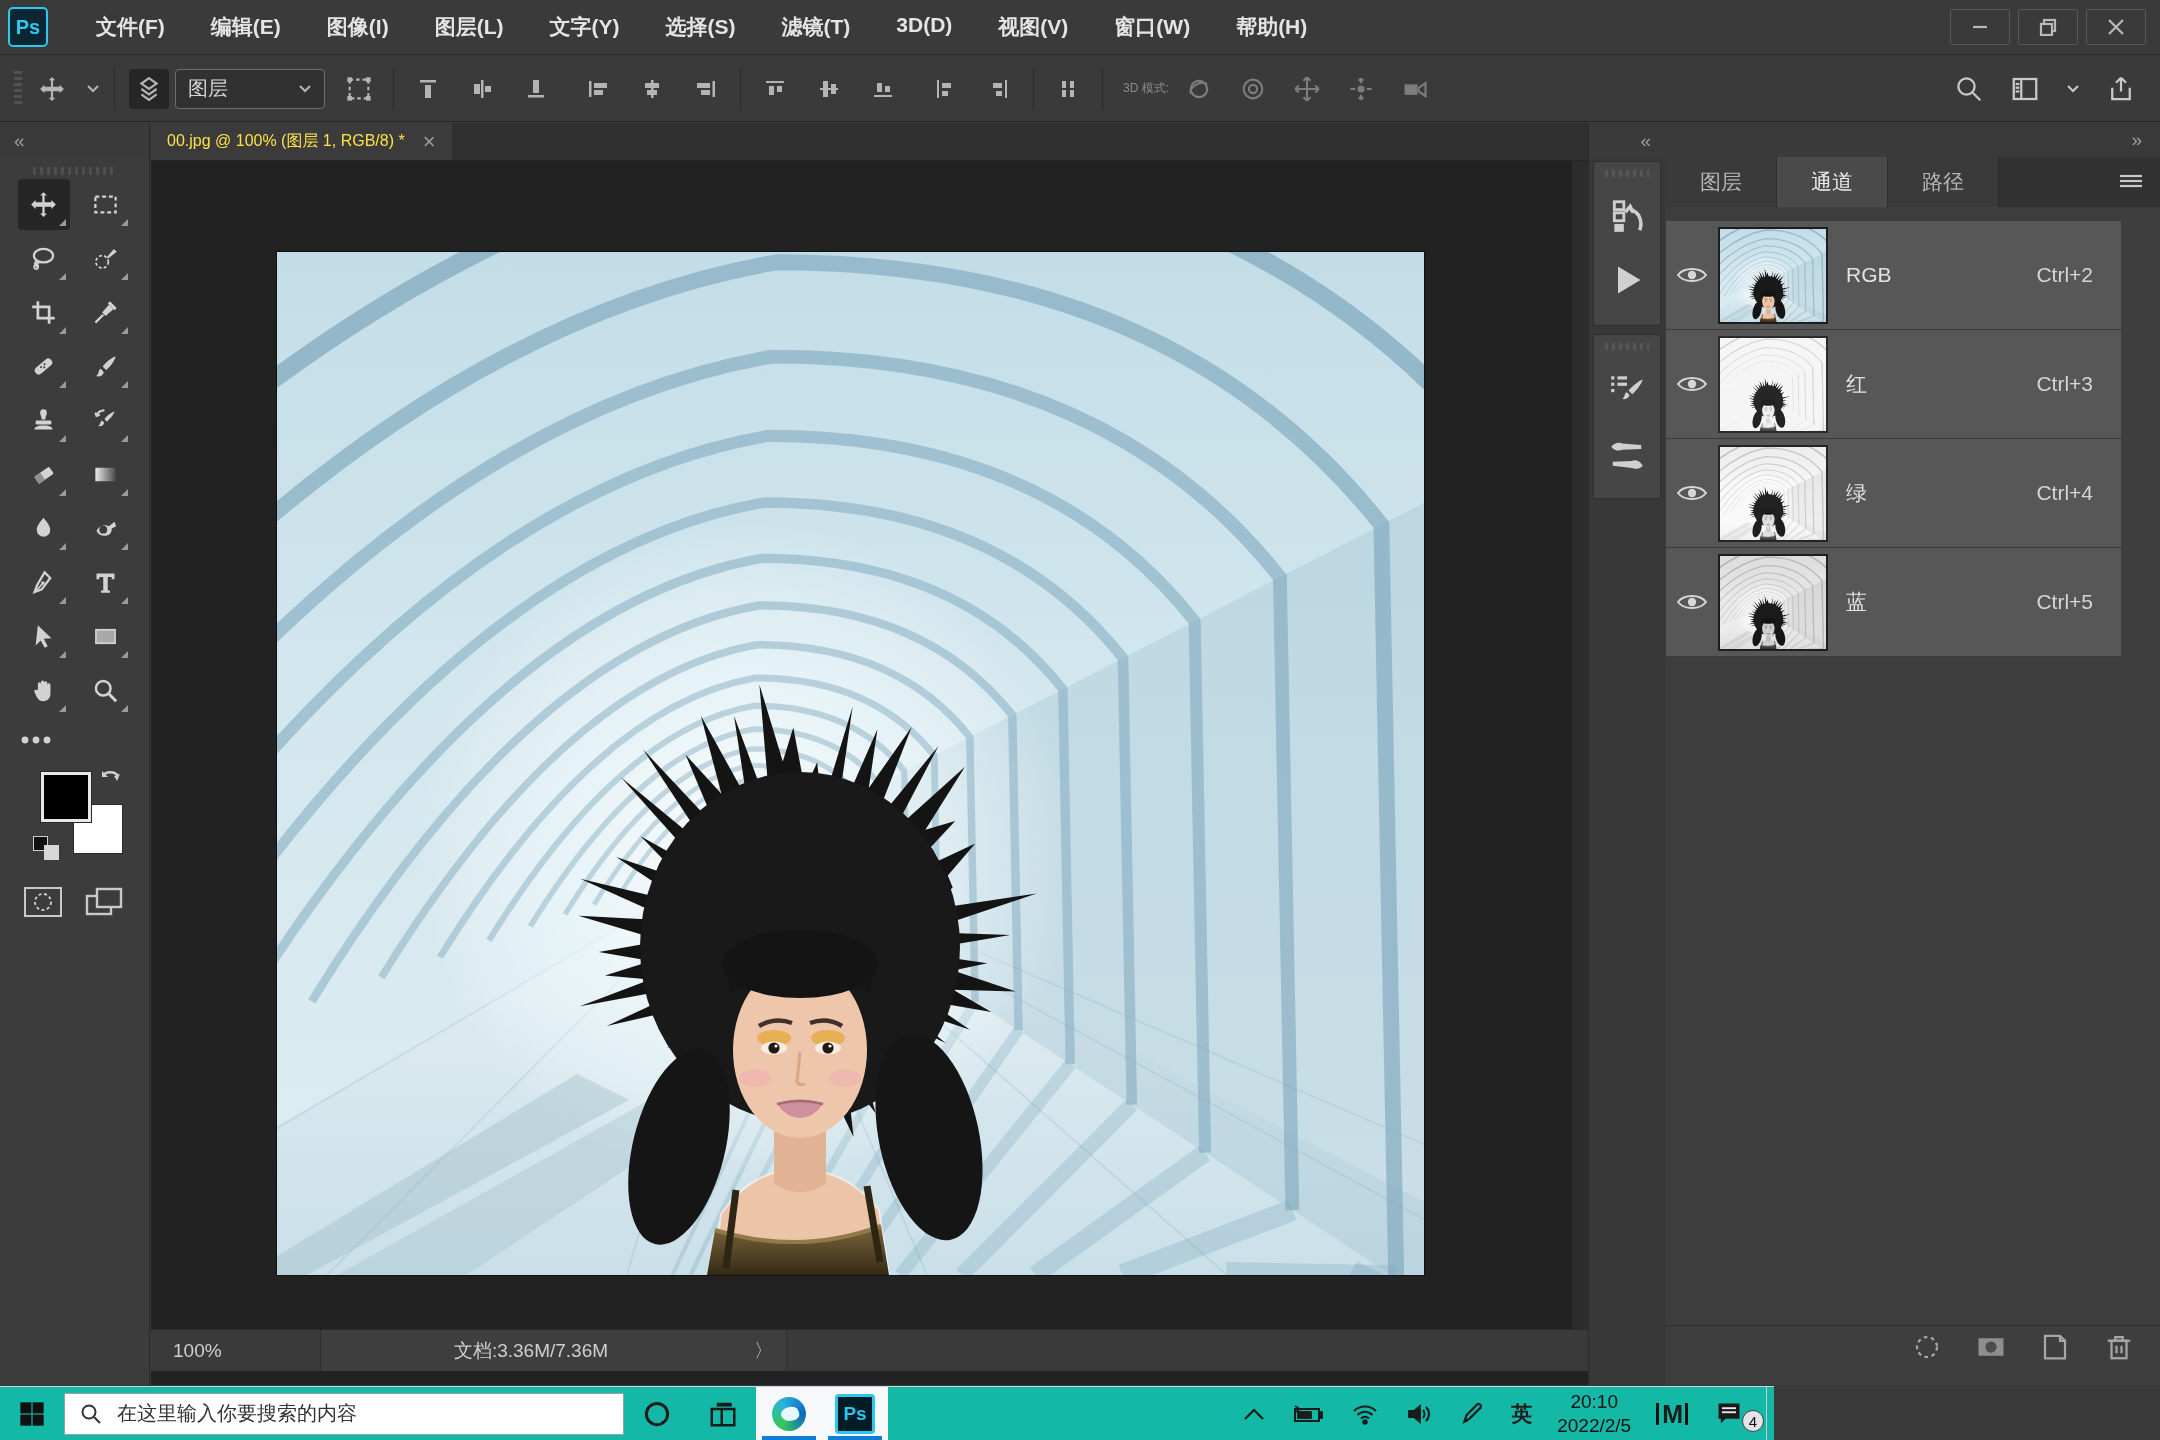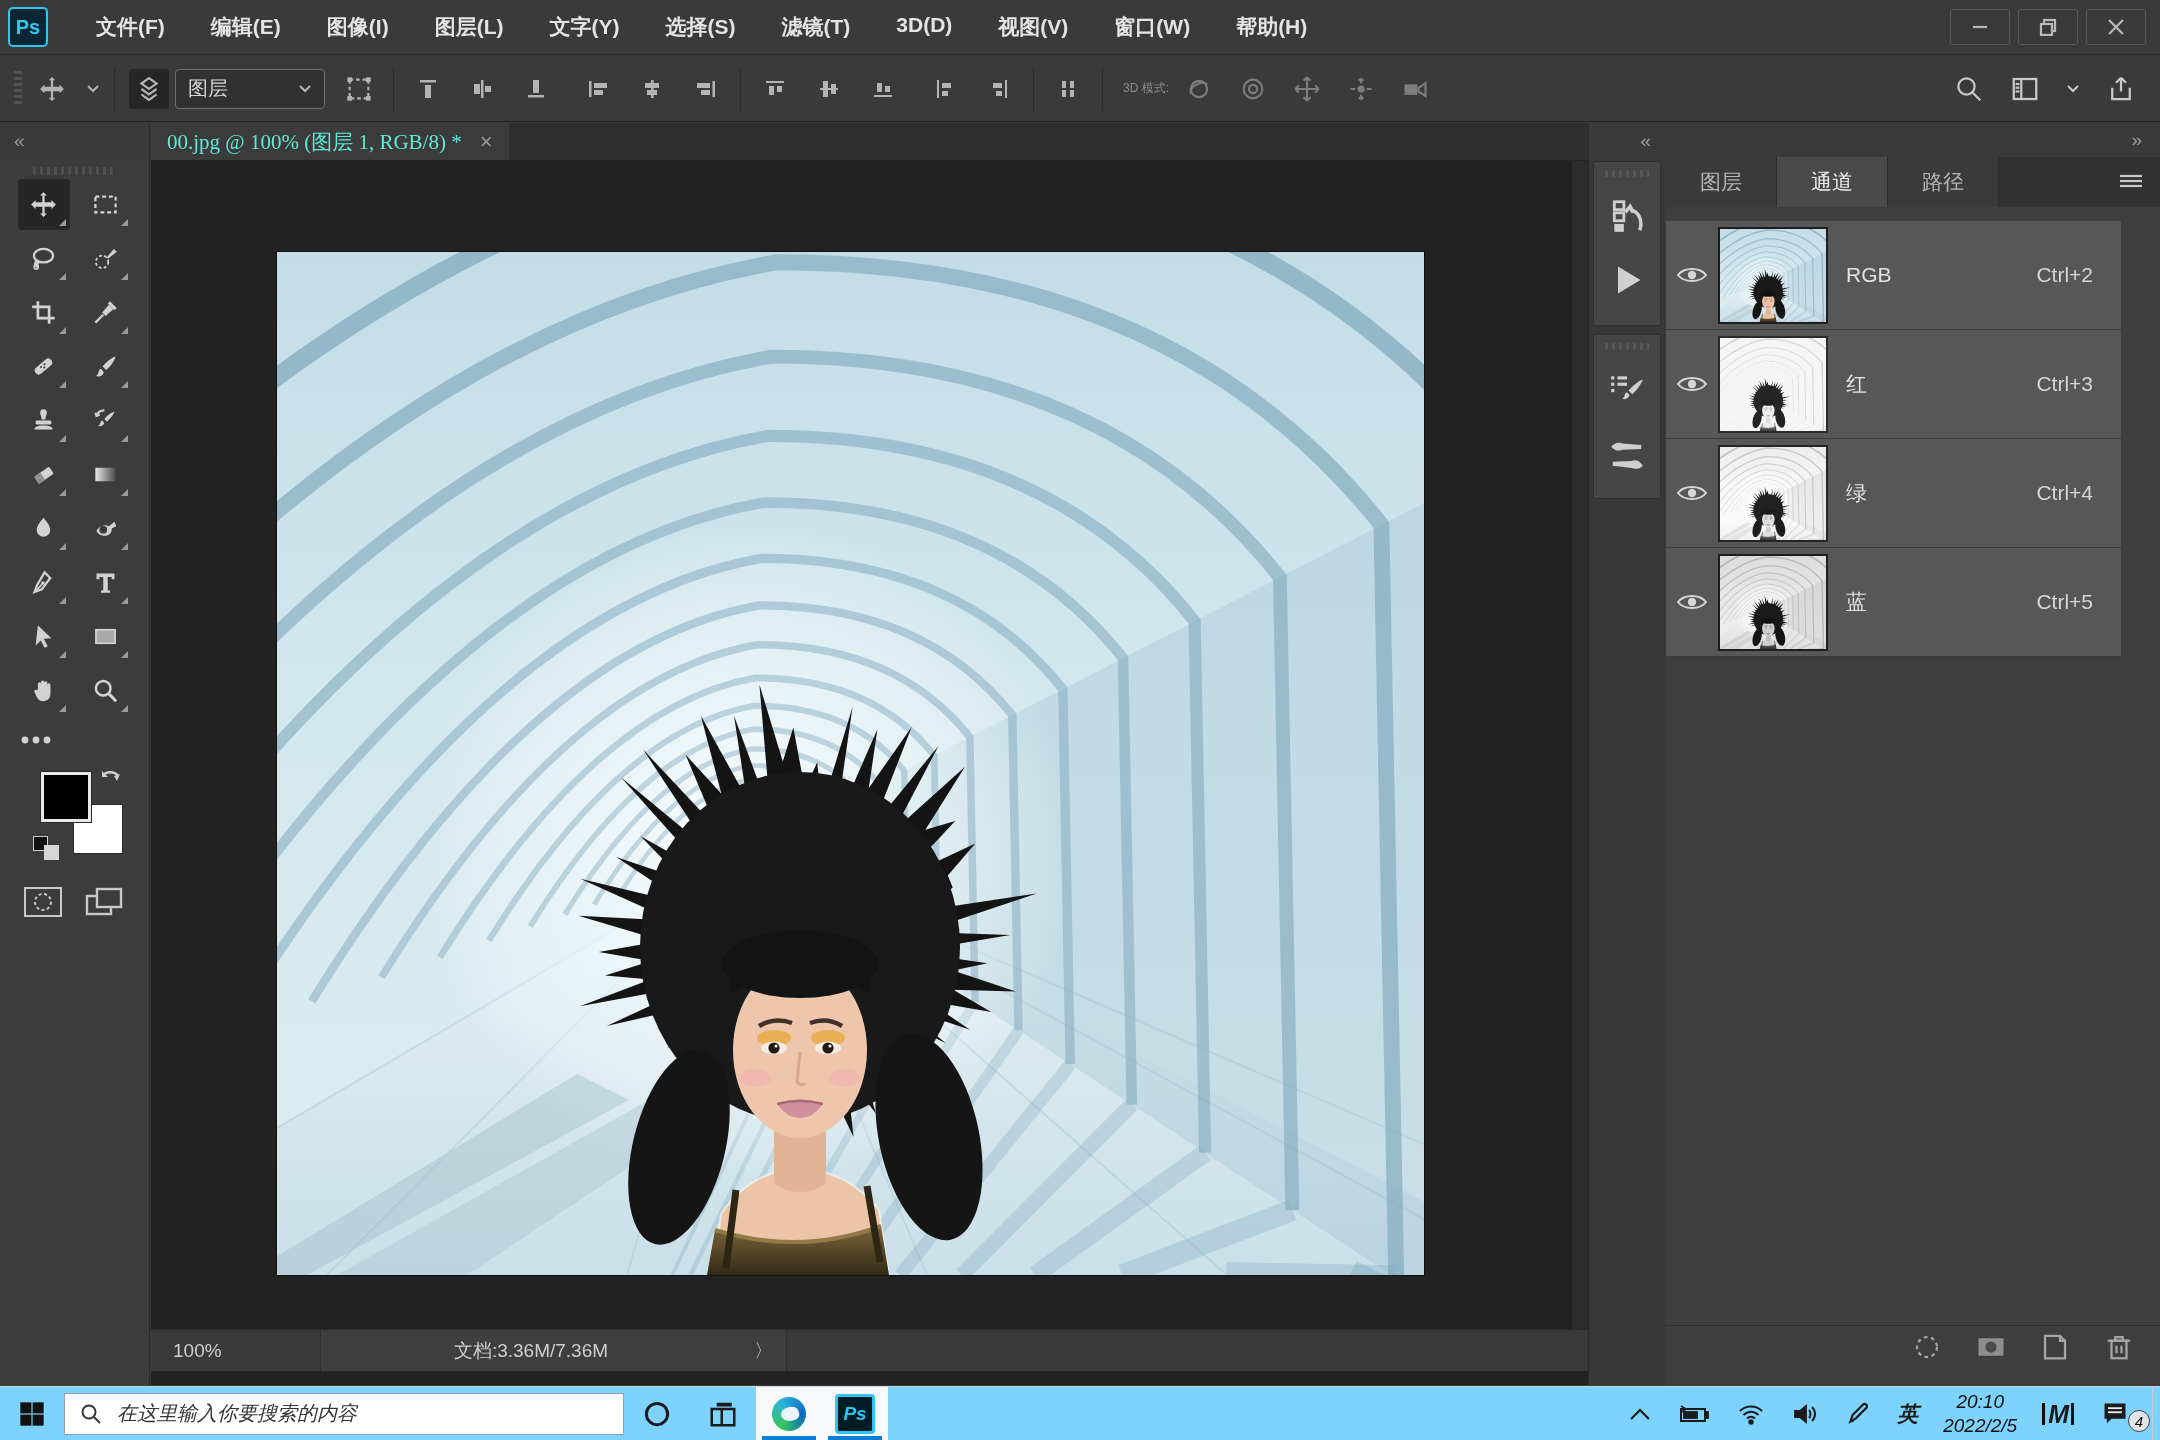--- a/index.html
+++ b/index.html
@@ -45,21 +45,21 @@
   .sw-swap { position:absolute; right:2px; top:0; color:#cfcfcf; }
   .sw-mini { position:absolute; left:8px; bottom:0; width:26px; height:24px; }
   .sw-mini .a { position:absolute; left:0; top:0; width:15px; height:15px; background:#111; border:1px solid #ccc; }
   .sw-mini .b { position:absolute; right:0; bottom:0; width:15px; height:15px; background:#d7d7d7; }
   .bottom-tools { display:flex; justify-content:space-around; padding:0 12px; margin-top:26px; }
 
   
   .docarea { position:absolute; left:151px; top:123px; width:1437px; height:1262px; background:#222222; }
   .tabbar { height:38px; background:#2f2f2f; display:flex; border-bottom:1px solid #242424; }
   .doc-tab { background:#3b3b3b; display:flex; align-items:center; padding:0 16px; gap:18px; max-width:480px; }
-  .doc-tab .title { color:#5eead4; font-size:21px; white-space:nowrap;font-family:Liberation Serif, serif; }
+  .doc-tab .title { color:#fde047; font-size:16px; white-space:nowrap; }
   .doc-tab .close { color:#9b9b9b; font-size:22px; }
   .canvas-wrap { position:absolute; left:0; top:38px; right:16px; bottom:42px; overflow:hidden; }
   .artboard { position:absolute; left:126px; top:91px; width:1147px; height:1023px; box-shadow:0 0 0 1px #111; }
   .vscroll { position:absolute; right:0; top:38px; bottom:42px; width:16px; background:#2c2c2c; }
   .statusbar { position:absolute; left:0; bottom:14px; width:100%; height:42px; background:#3a3a3a; border-top:1px solid #2a2a2a; display:flex; align-items:stretch; font-size:19px; color:#cfcfcf; }
   .st-zoom { width:170px; display:flex; align-items:center; padding-left:22px; border-right:1px solid #2e2e2e; }
   .st-doc { width:420px; display:flex; align-items:center; justify-content:center; background:#3e3e3e; }
   .st-chev { width:46px; display:flex; align-items:center; justify-content:center; color:#bdbdbd; border-right:1px solid #2e2e2e; background:#3e3e3e; }
 
   
@@ -85,21 +85,21 @@
   .ch-thumb svg { width:100%; height:100%; display:block; }
   .gray-red { filter:grayscale(1) brightness(1.22) contrast(.92); }
   .gray-green { filter:grayscale(1) brightness(1.12) contrast(.95); }
   .gray-blue { filter:grayscale(1) brightness(1.02); }
   .ch-name { color:#e2e2e2; font-size:21px; margin-left:18px; }
   .ch-key { color:#d5d5d5; font-size:21px; margin-left:auto; margin-right:28px; }
   .rp-footer { position:absolute; left:0; bottom:18px; width:100%; height:42px; border-top:1px solid #2e2e2e; display:flex; align-items:center; justify-content:flex-end; gap:34px; padding-right:26px; background:#3e3e3e; }
   .rp-footer svg { fill:none; stroke:#a6a6a6; stroke-width:1.8; }
 
   
-  .taskbar { position:absolute; left:0; top:1386px; width:2160px; height:54px; background:#7dd3fc; border-top:1px solid #cdd2d8; display:flex; align-items:center;font-style:italic; }
+  .taskbar { position:absolute; left:0; top:1386px; width:1774px; height:54px; background:#14b8a6; border-top:1px solid #cdd2d8; display:flex; align-items:center; }
   .tb-start { width:64px; height:100%; display:flex; align-items:center; justify-content:center; }
   .tb-search { width:560px; height:42px; background:#fff; border:1px solid #9aa0a6; display:flex; align-items:center; gap:14px; padding:0 14px; }
   .tb-search span { color:#333; font-size:20px; }
   .tb-btn { width:66px; height:100%; display:flex; align-items:center; justify-content:center; position:relative; }
   .tb-btn.active { background:#f6f8fa; }
   .tb-btn.active::after { content:""; position:absolute; left:6px; right:6px; bottom:0; height:4px; background:#0f7fd6; }
   .edge-circle { width:34px; height:34px; border-radius:50%; background:conic-gradient(from 210deg,#35c75a,#2bb3d9,#0b68c3,#35c75a); position:relative; }
   .edge-circle::after { content:""; position:absolute; left:9px; top:10px; width:18px; height:14px; border-radius:50% 50% 40% 60%; background:#eaf6fd; transform:rotate(-15deg); }
   .ps-task { width:40px; height:40px; border:3px solid #2cc4f0; border-radius:4px; background:#001d26; color:#2cc4f0; font-size:19px; font-weight:bold; display:flex; align-items:center; justify-content:center; }
   .tray { margin-left:auto; display:flex; align-items:center; gap:0; height:100%; }

